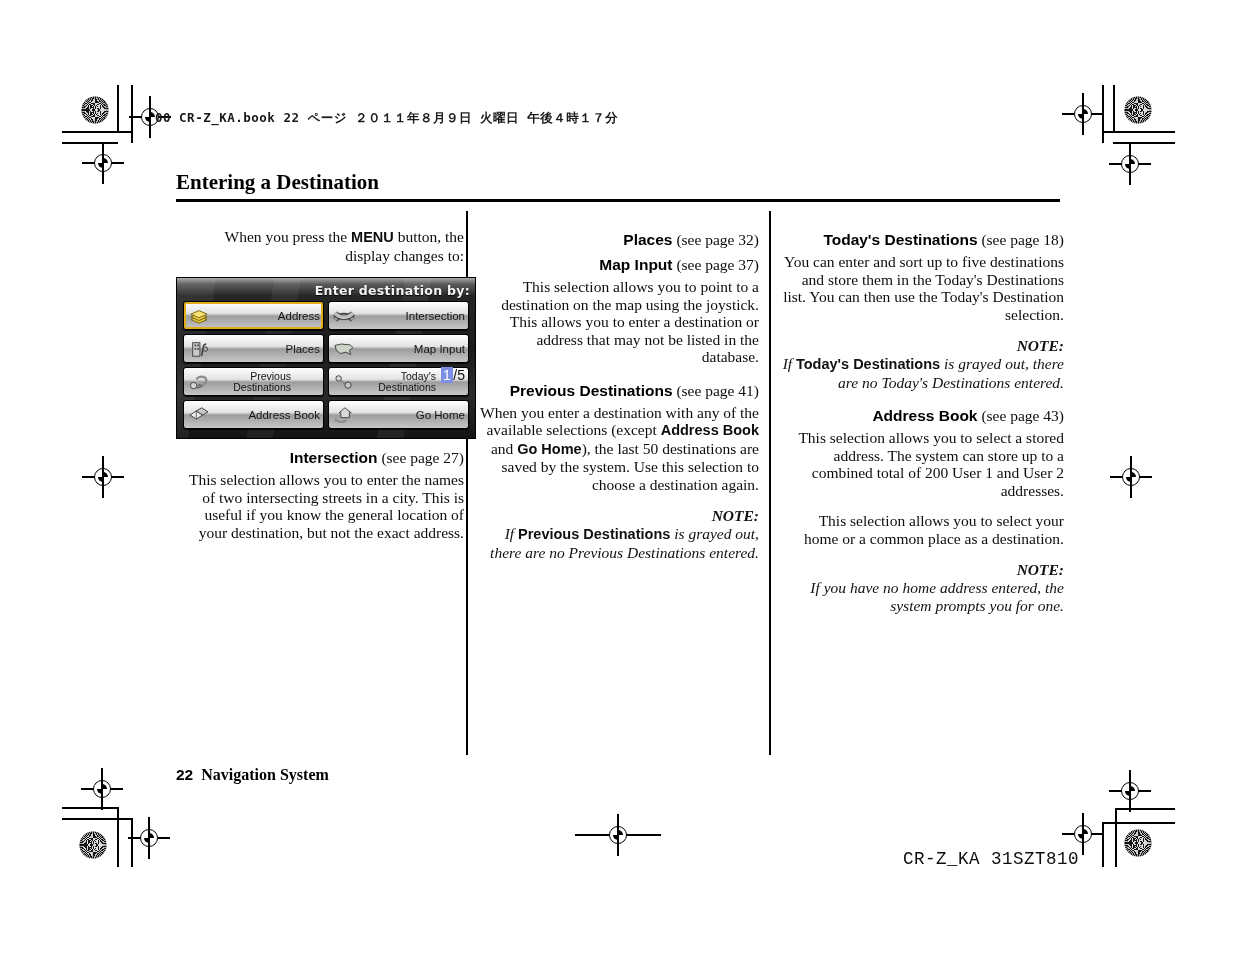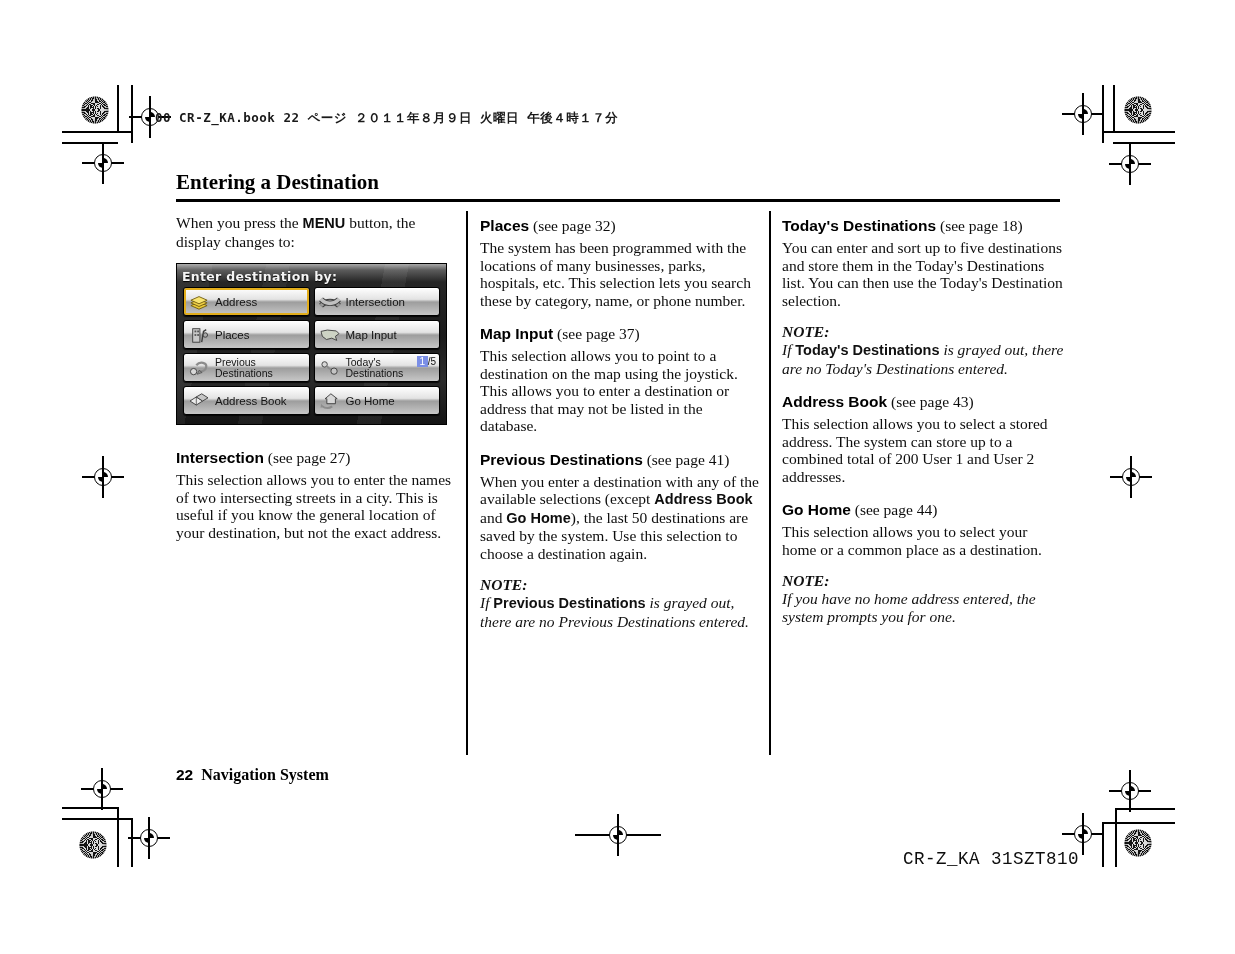--- a/index.html
+++ b/index.html
@@ -18,48 +18,48 @@
     background:conic-gradient(#000 0 90deg,#fff 90deg 180deg,#000 180deg 270deg,#fff 270deg 360deg);}
   .reg-star{position:absolute;width:27px;height:27px;border-radius:50%;transform:translate(-50%,-50%);
     background:repeating-conic-gradient(#161616 0deg 4deg,#dcdcdc 4deg 8deg);box-shadow:inset 0 0 5px rgba(0,0,0,.75);}
   
   .header-line{position:absolute;left:155px;top:110px;font-family:"DejaVu Sans Mono",monospace;font-size:12.5px;color:#1a1a1a;letter-spacing:.5px;white-space:nowrap;font-weight:bold;}
   .page-title{position:absolute;left:176px;top:170px;margin:0;font-family:Liberation Serif, serif;font-weight:bold;font-size:21px;color:#000;}
   .title-rule{position:absolute;left:176px;top:199px;width:884px;height:2.5px;background:#000;}
   .divider{position:absolute;top:211px;width:1.5px;height:544px;background:#000;}
   .d1{left:466px;} .d2{left:769px;}
   
-  .col{position:absolute;top:214px;}
+  .col{position:absolute;top:228px;text-align:right;}
   .col-left{left:176px;width:288px;}
   .col-mid{left:480px;width:279px;}
   .col-right{left:782px;width:282px;}
   p.body{margin:0 0 13px;font-size:15.5px;line-height:17.5px;color:#0d0d0d;}
   .bs{font-family:"Liberation Sans",sans-serif;font-weight:bold;font-style:normal;font-size:14.5px;}
   h3.term{margin:3px 0 3px;font-weight:normal;}
   h3.term .bs-h{font-family:"Liberation Sans",sans-serif;font-weight:bold;font-size:15.5px;color:#000;}
   h3.term .ref{font-family:"Liberation Serif",serif;font-size:15.5px;color:#0d0d0d;}
   .note-label{margin:14px 0 0;font-size:15.5px;font-weight:bold;font-style:italic;}
   p.note{margin:0 0 13px;font-size:15.5px;line-height:17.5px;font-style:italic;}
   
-  .nav-screen{position:relative;width:271px;height:162px;margin:4px 0 21px;box-sizing:border-box;
+  .nav-screen{position:relative;width:300px;height:162px;margin:4px 0 7px;box-sizing:border-box;
     border:1.5px solid #000;padding:3px 5px;
     background:
       linear-gradient(100deg,rgba(255,255,255,.06) 0 12%,rgba(0,0,0,0) 12% 30%,rgba(255,255,255,.05) 30% 38%,rgba(0,0,0,0) 38% 70%,rgba(255,255,255,.06) 70% 78%,rgba(0,0,0,0) 78%),
       linear-gradient(180deg,#a9a9a9 0px,#5c5c5c 6px,#262626 18px,#1b1b1b 45%,#2b2b2b 72%,#141414 100%);}
   .nav-title{height:20px;font-family:"DejaVu Sans",sans-serif;font-weight:bold;font-size:12.5px;line-height:19px;color:#f4f4f4;text-shadow:0 1px 1px #000;letter-spacing:.3px;}
   .nav-grid{display:grid;grid-template-columns:1fr 1fr;grid-auto-rows:29px;gap:4px;padding:0 1px;}
   .nav-btn{display:flex;align-items:center;gap:4px;padding:0 3px;position:relative;box-sizing:border-box;
     border:1px solid #000;border-radius:3px;cursor:pointer;
     background:linear-gradient(180deg,#ffffff 0%,#e3e3e3 42%,#9d9d9d 52%,#c7c7c7 100%);
     box-shadow:inset 0 1px 0 rgba(255,255,255,.95),0 1px 1px rgba(0,0,0,.8);}
   .nav-btn .nav-label{flex:1;font-family:"Liberation Sans",sans-serif;font-size:11.5px;color:#141414;}
   .nav-btn.twoline .nav-label{font-size:10.5px;line-height:10.5px;max-width:76px;}
   .nav-btn.selected{box-shadow:inset 0 0 0 2px #e2ad1b,0 1px 1px rgba(0,0,0,.8);}
   .nav-icon{width:24px;height:20px;flex:0 0 24px;display:inline-flex;align-items:center;justify-content:center;}
-  .pgind{position:absolute;top:2px;right:3px;font-family:"Liberation Sans",sans-serif;font-size:10px;line-height:11px;}
+  .pgind{position:absolute;top:2px;right:3px;font-family:"Liberation Sans",sans-serif;font-size:14px;line-height:11px;}
   .pgcur{background:#7b8fe6;color:#fff;padding:0 2.5px;}
   .pgtot{color:#101010;}
   
   .footer{position:absolute;left:176px;top:766px;}
   .footer .pgnum{font-family:"Liberation Sans",sans-serif;font-weight:bold;font-size:15.5px;color:#000;}
   .footer .sect{font-family:"Liberation Serif",serif;font-weight:bold;font-size:16px;color:#000;margin-left:8px;}
   .doc-code{position:absolute;left:903px;top:849px;font-family:Liberation Mono, monospace;font-size:17.5px;color:#0d0d0d;letter-spacing:.5px;text-align:center;}
 </style>
 </head>
 <body>
@@ -247,21 +247,20 @@
     </div>
   </div>
 
 
   <h3 class="term"><span class="bs-h">Intersection</span><span class="ref"> (see page 27)</span></h3>
   <p class="body">This selection allows you to enter the names of two intersecting streets in a city. This is useful if you know the general location of your destination, but not the exact address.</p>
 </div>
 
 <div class="col col-mid">
   <h3 class="term" style="margin-top:0;"><span class="bs-h">Places</span><span class="ref"> (see page 32)</span></h3>
-  <p class="body">The system has been programmed with the locations of many businesses, parks, hospitals, etc. This selection lets you search these by category, name, or phone number.</p>
 
   <h3 class="term"><span class="bs-h">Map Input</span><span class="ref"> (see page 37)</span></h3>
   <p class="body">This selection allows you to point to a destination on the map using the joystick. This allows you to enter a destination or address that may not be listed in the database.</p>
 
   <h3 class="term"><span class="bs-h">Previous Destinations</span><span class="ref"> (see page 41)</span></h3>
   <p class="body"><span>When you enter a destination with any of the available selections (except </span><span class="bs">Address Book</span><span> and </span><span class="bs">Go Home</span><span>), the last 50 destinations are saved by the system. Use this selection to choose a destination again.</span></p>
 
   <p class="note-label">NOTE:</p>
   <p class="note"><span>If </span><span class="bs">Previous Destinations</span><span> is grayed out, there are no Previous Destinations entered.</span></p>
 </div>
@@ -269,21 +268,20 @@
 <div class="col col-right">
   <h3 class="term" style="margin-top:0;"><span class="bs-h">Today's Destinations</span><span class="ref"> (see page 18)</span></h3>
   <p class="body">You can enter and sort up to five destinations and store them in the Today's Destinations list. You can then use the Today's Destination selection.</p>
 
   <p class="note-label">NOTE:</p>
   <p class="note"><span>If </span><span class="bs">Today's Destinations</span><span> is grayed out, there are no Today's Destinations entered.</span></p>
 
   <h3 class="term"><span class="bs-h">Address Book</span><span class="ref"> (see page 43)</span></h3>
   <p class="body">This selection allows you to select a stored address. The system can store up to a combined total of 200 User 1 and User 2 addresses.</p>
 
-  <h3 class="term"><span class="bs-h">Go Home</span><span class="ref"> (see page 44)</span></h3>
   <p class="body">This selection allows you to select your home or a common place as a destination.</p>
 
   <p class="note-label">NOTE:</p>
   <p class="note">If you have no home address entered, the system prompts you for one.</p>
 </div>
 
 <div class="footer">
   <span class="pgnum">22</span><span class="sect">Navigation System</span>
 </div>
 <div class="doc-code">CR-Z_KA  31SZT810</div>

